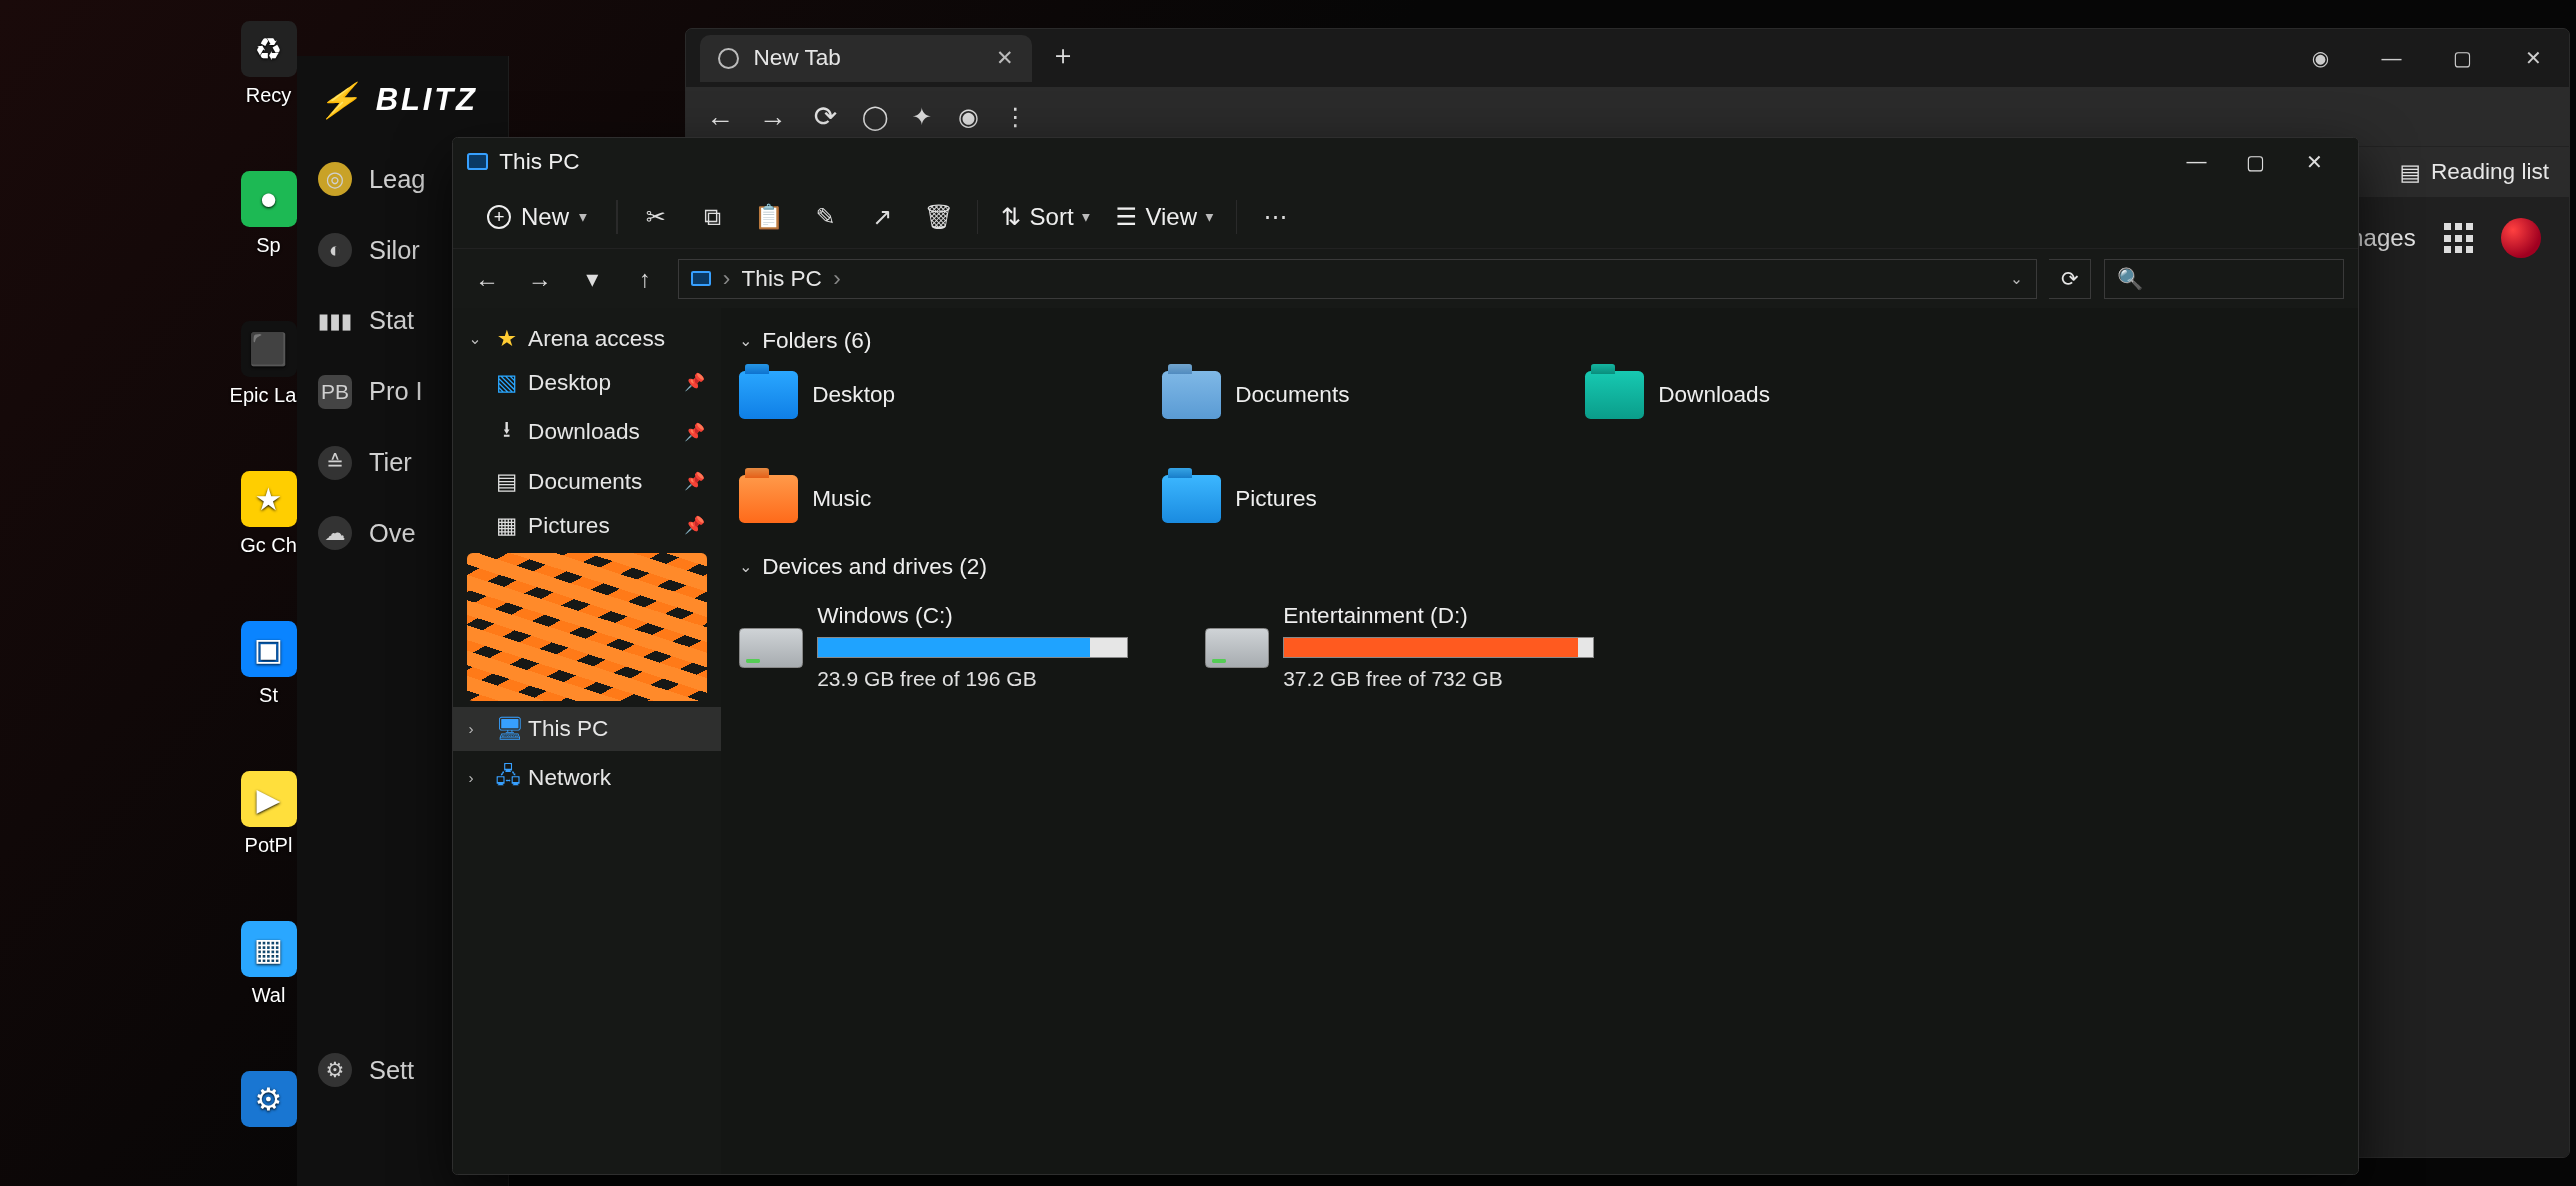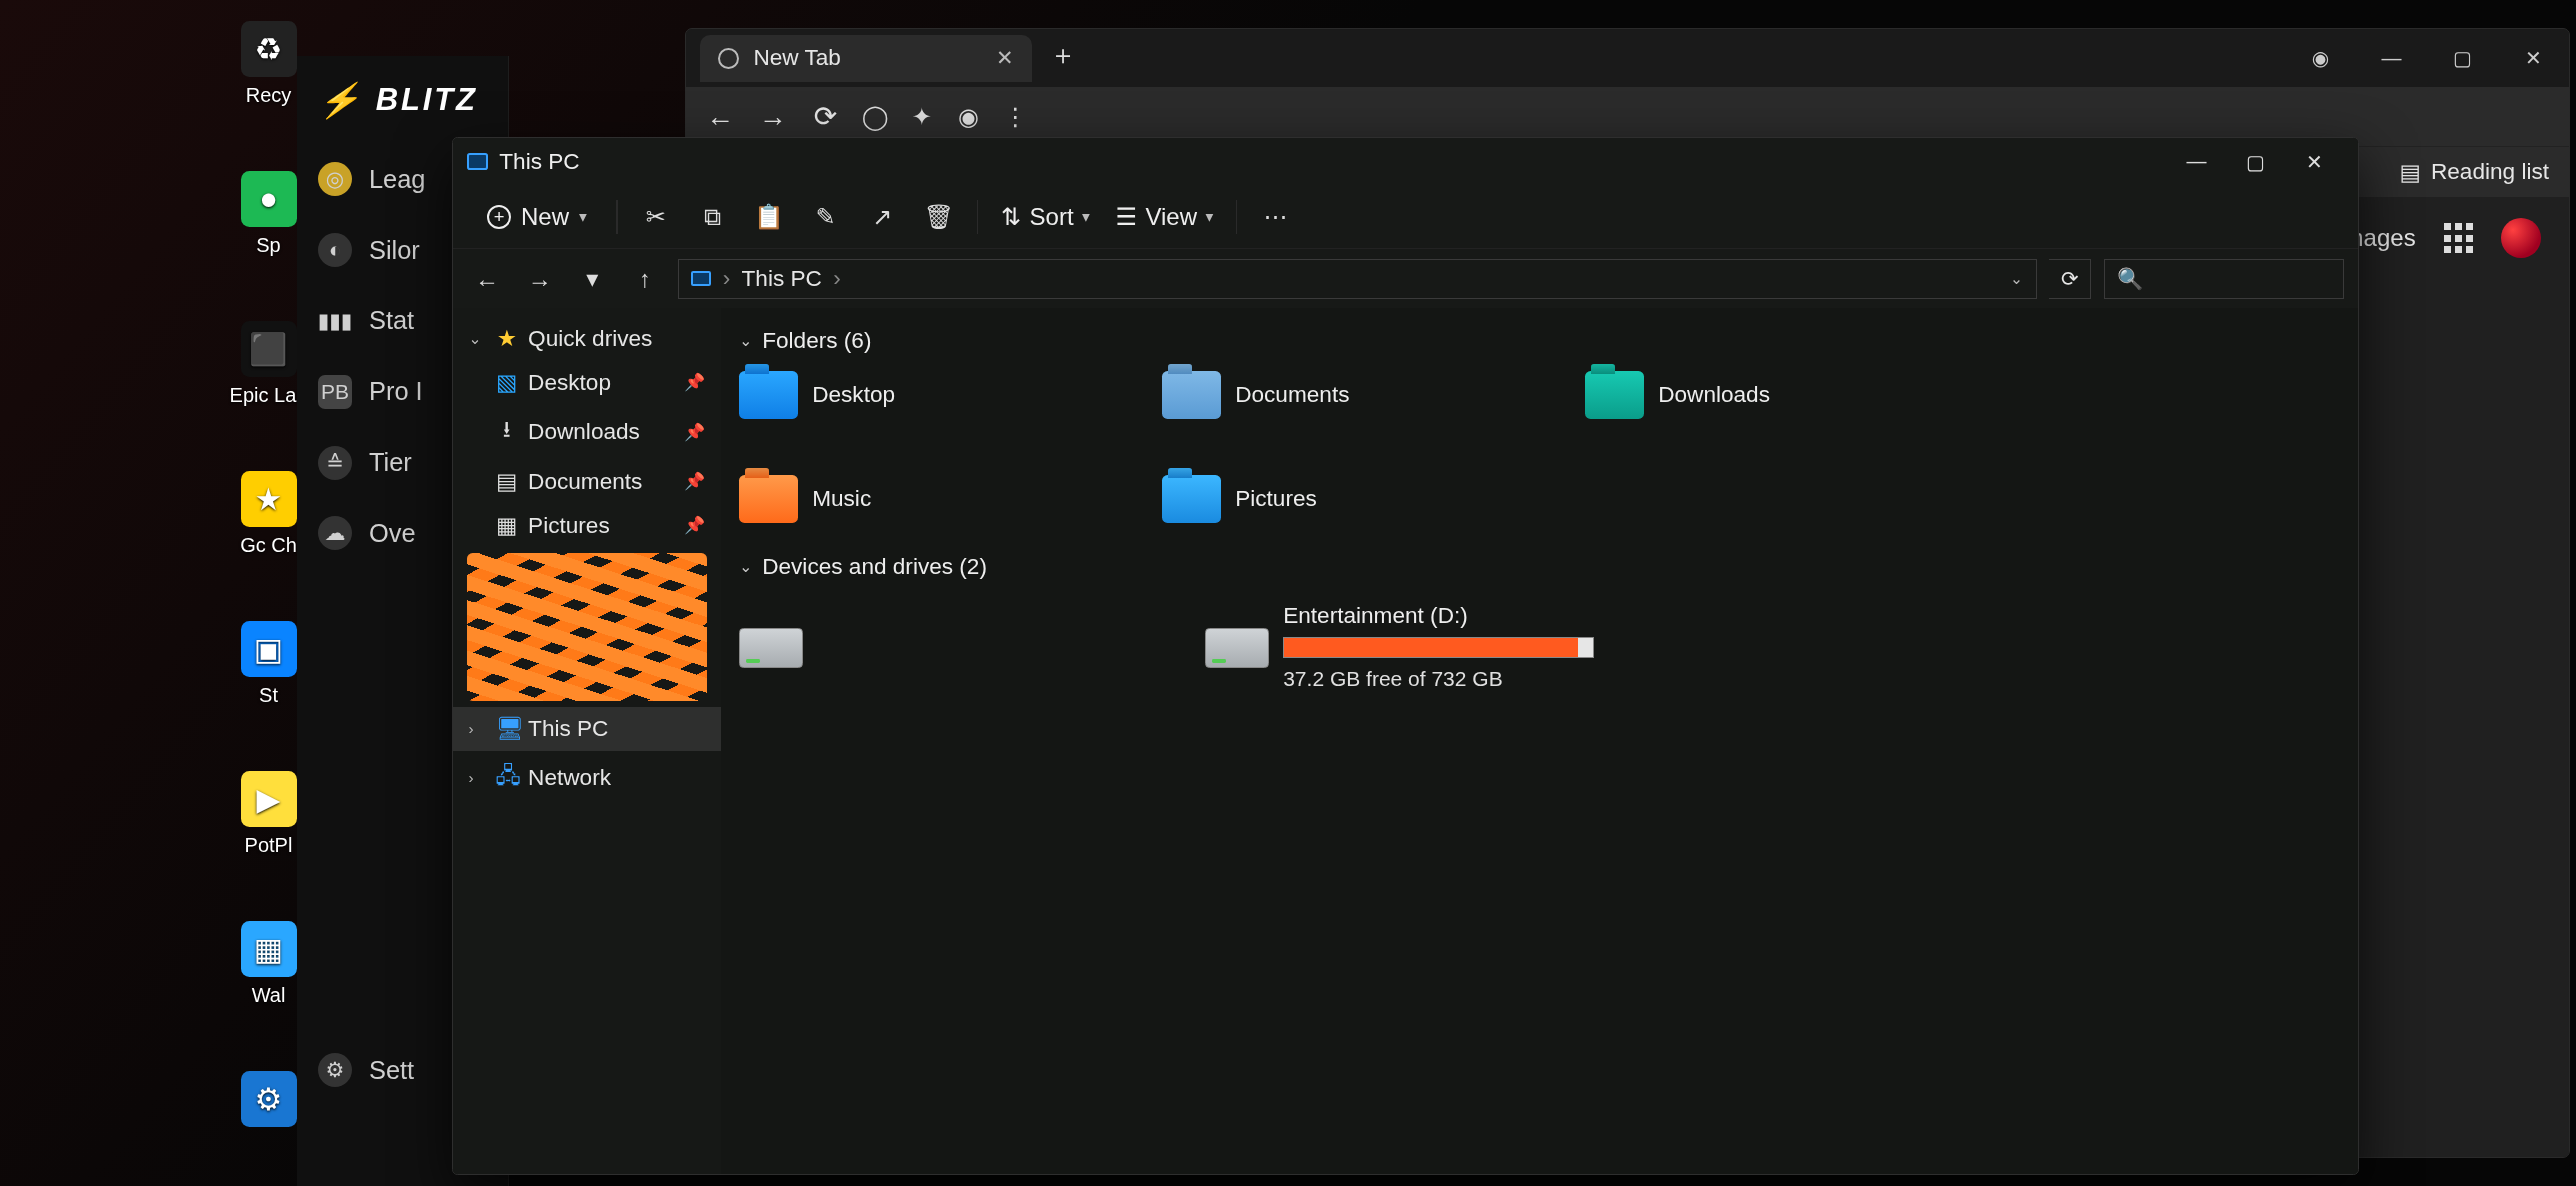--- a/index.html
+++ b/index.html
@@ -365,21 +365,21 @@
       <span>🔍</span>
       <span></span>
     </div>
   </div>
 
   <div class="ex-body">
     <div class="navpane">
       <div class="np-item">
         <span class="exp">⌄</span>
         <span class="ic" style="color:#ffcc33">★</span>
-        <span>Quick drives</span>
+        <span>Arena access</span>
       </div>
       <div class="np-item">
           <span class="exp"></span>
           <span class="ic" style="color:#2aa7ff">▧</span>
           <span>Desktop</span>
           <span class="pin">📌</span>
         </div>
       <div class="np-item">
           <span class="exp"></span>
           <span class="ic" style="color:#ddd">⭳</span>
@@ -439,20 +439,27 @@
           </div>
       </div>
 
       <div class="grouphdr">
         <span class="chev2">⌄</span>
         <span>Devices and drives (2)</span>
       </div>
       <div class="drives">
         <div class="drive">
           <div class="dricon"></div>
+          <div class="drinfo">
+            <span class="drname">Windows (C:)</span>
+            <div class="bar">
+                <div class="used" style="width: 88%; background: rgb(31, 163, 255);"></div>
+              </div>
+            <span class="drsub">23.9 GB free of 196 GB</span>
+          </div>
         </div>
         <div class="drive">
           <div class="dricon"></div>
           <div class="drinfo">
             <span class="drname">Entertainment (D:)</span>
             <div class="bar">
                 <div class="used" style="width: 95%; background: rgb(255, 90, 31);"></div>
               </div>
             <span class="drsub">37.2 GB free of 732 GB</span>
           </div>

